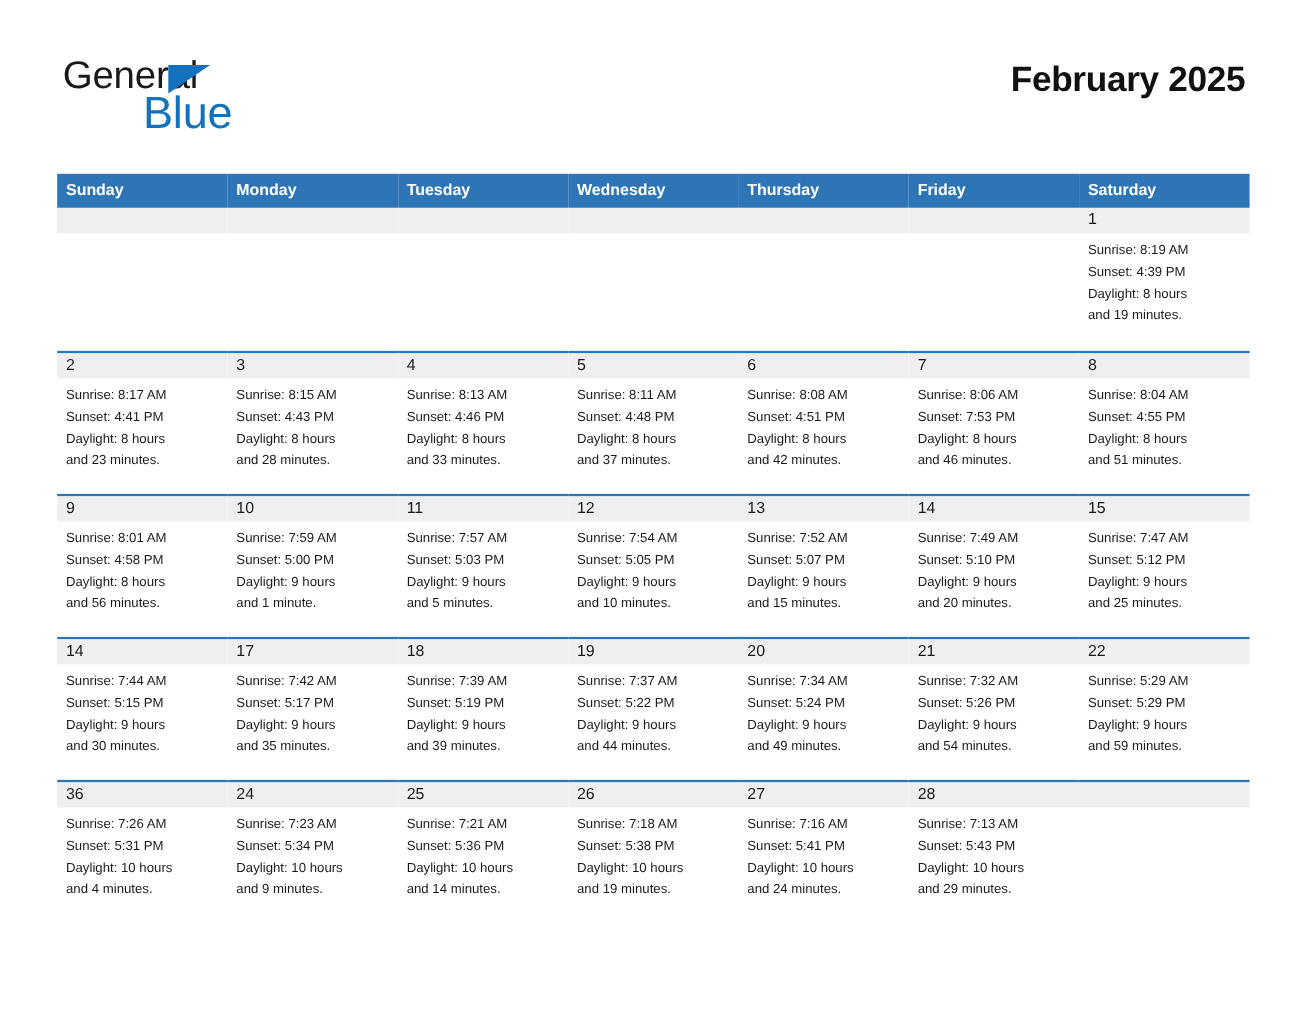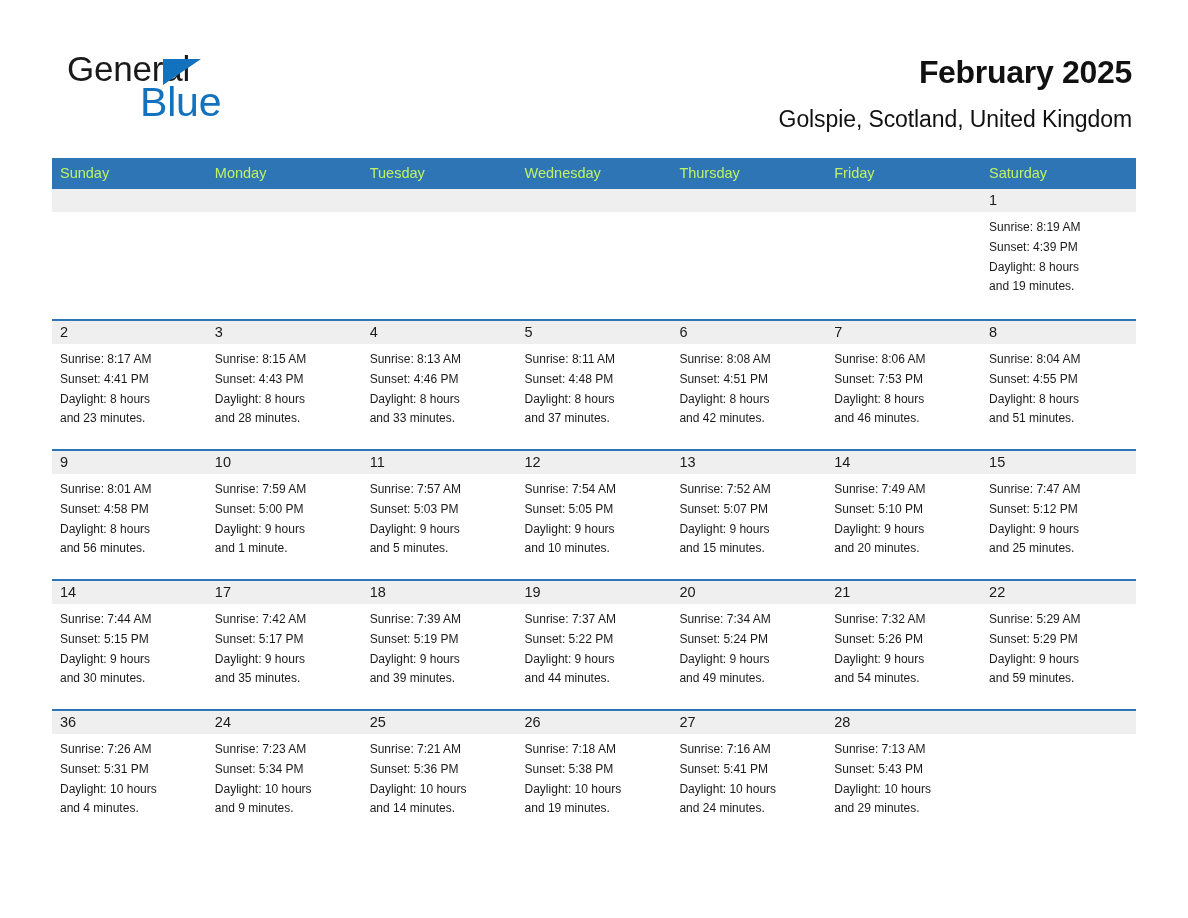--- a/index.html
+++ b/index.html
@@ -14,21 +14,20 @@
     color: #1a1a1a;
     position: relative;
     overflow: hidden;
   }
 
   .page {
     width: 1188px;
     height: 918px;
     position: relative;
     box-sizing: border-box;
-    padding-left: 10px;
   }
 
   
   .top {
     position: relative;
     height: 110px;
   }
 
   .logo {
     position: absolute;
@@ -97,23 +96,23 @@
   }
   table.cal {
     border-collapse: collapse;
     table-layout: fixed;
     width: 1084px;
   }
   table.cal col { width: 154.85px; }
 
   thead th {
     background: #2e75b6;
-    color: #bef264;
+    color: #ffffff;
     font-size: 14.5px;
-    font-weight: normal;
+    font-weight: bold;
     text-align: left;
     padding: 7px 0 8px 8px;
     height: 15px;
     line-height: 16px;
   }
 
   tbody tr.week {
     border-top: 2px solid #2e75b6;
   }
   tbody tr.week:first-child {
@@ -154,21 +153,20 @@
   <div class="top">
 
     <div class="logo">
       <span class="logo-general">General</span>
       <span class="logo-tri"></span>
       <span class="logo-blue">Blue</span>
     </div>
 
     <div class="title-block">
       <div class="cal-title">February 2025</div>
-      <div class="cal-subtitle">Golspie, Scotland, United Kingdom</div>
     </div>
 
   </div>
 
   <div class="cal-wrap">
     <table class="cal">
       <colgroup>
         <col>
           <col>
           <col>

